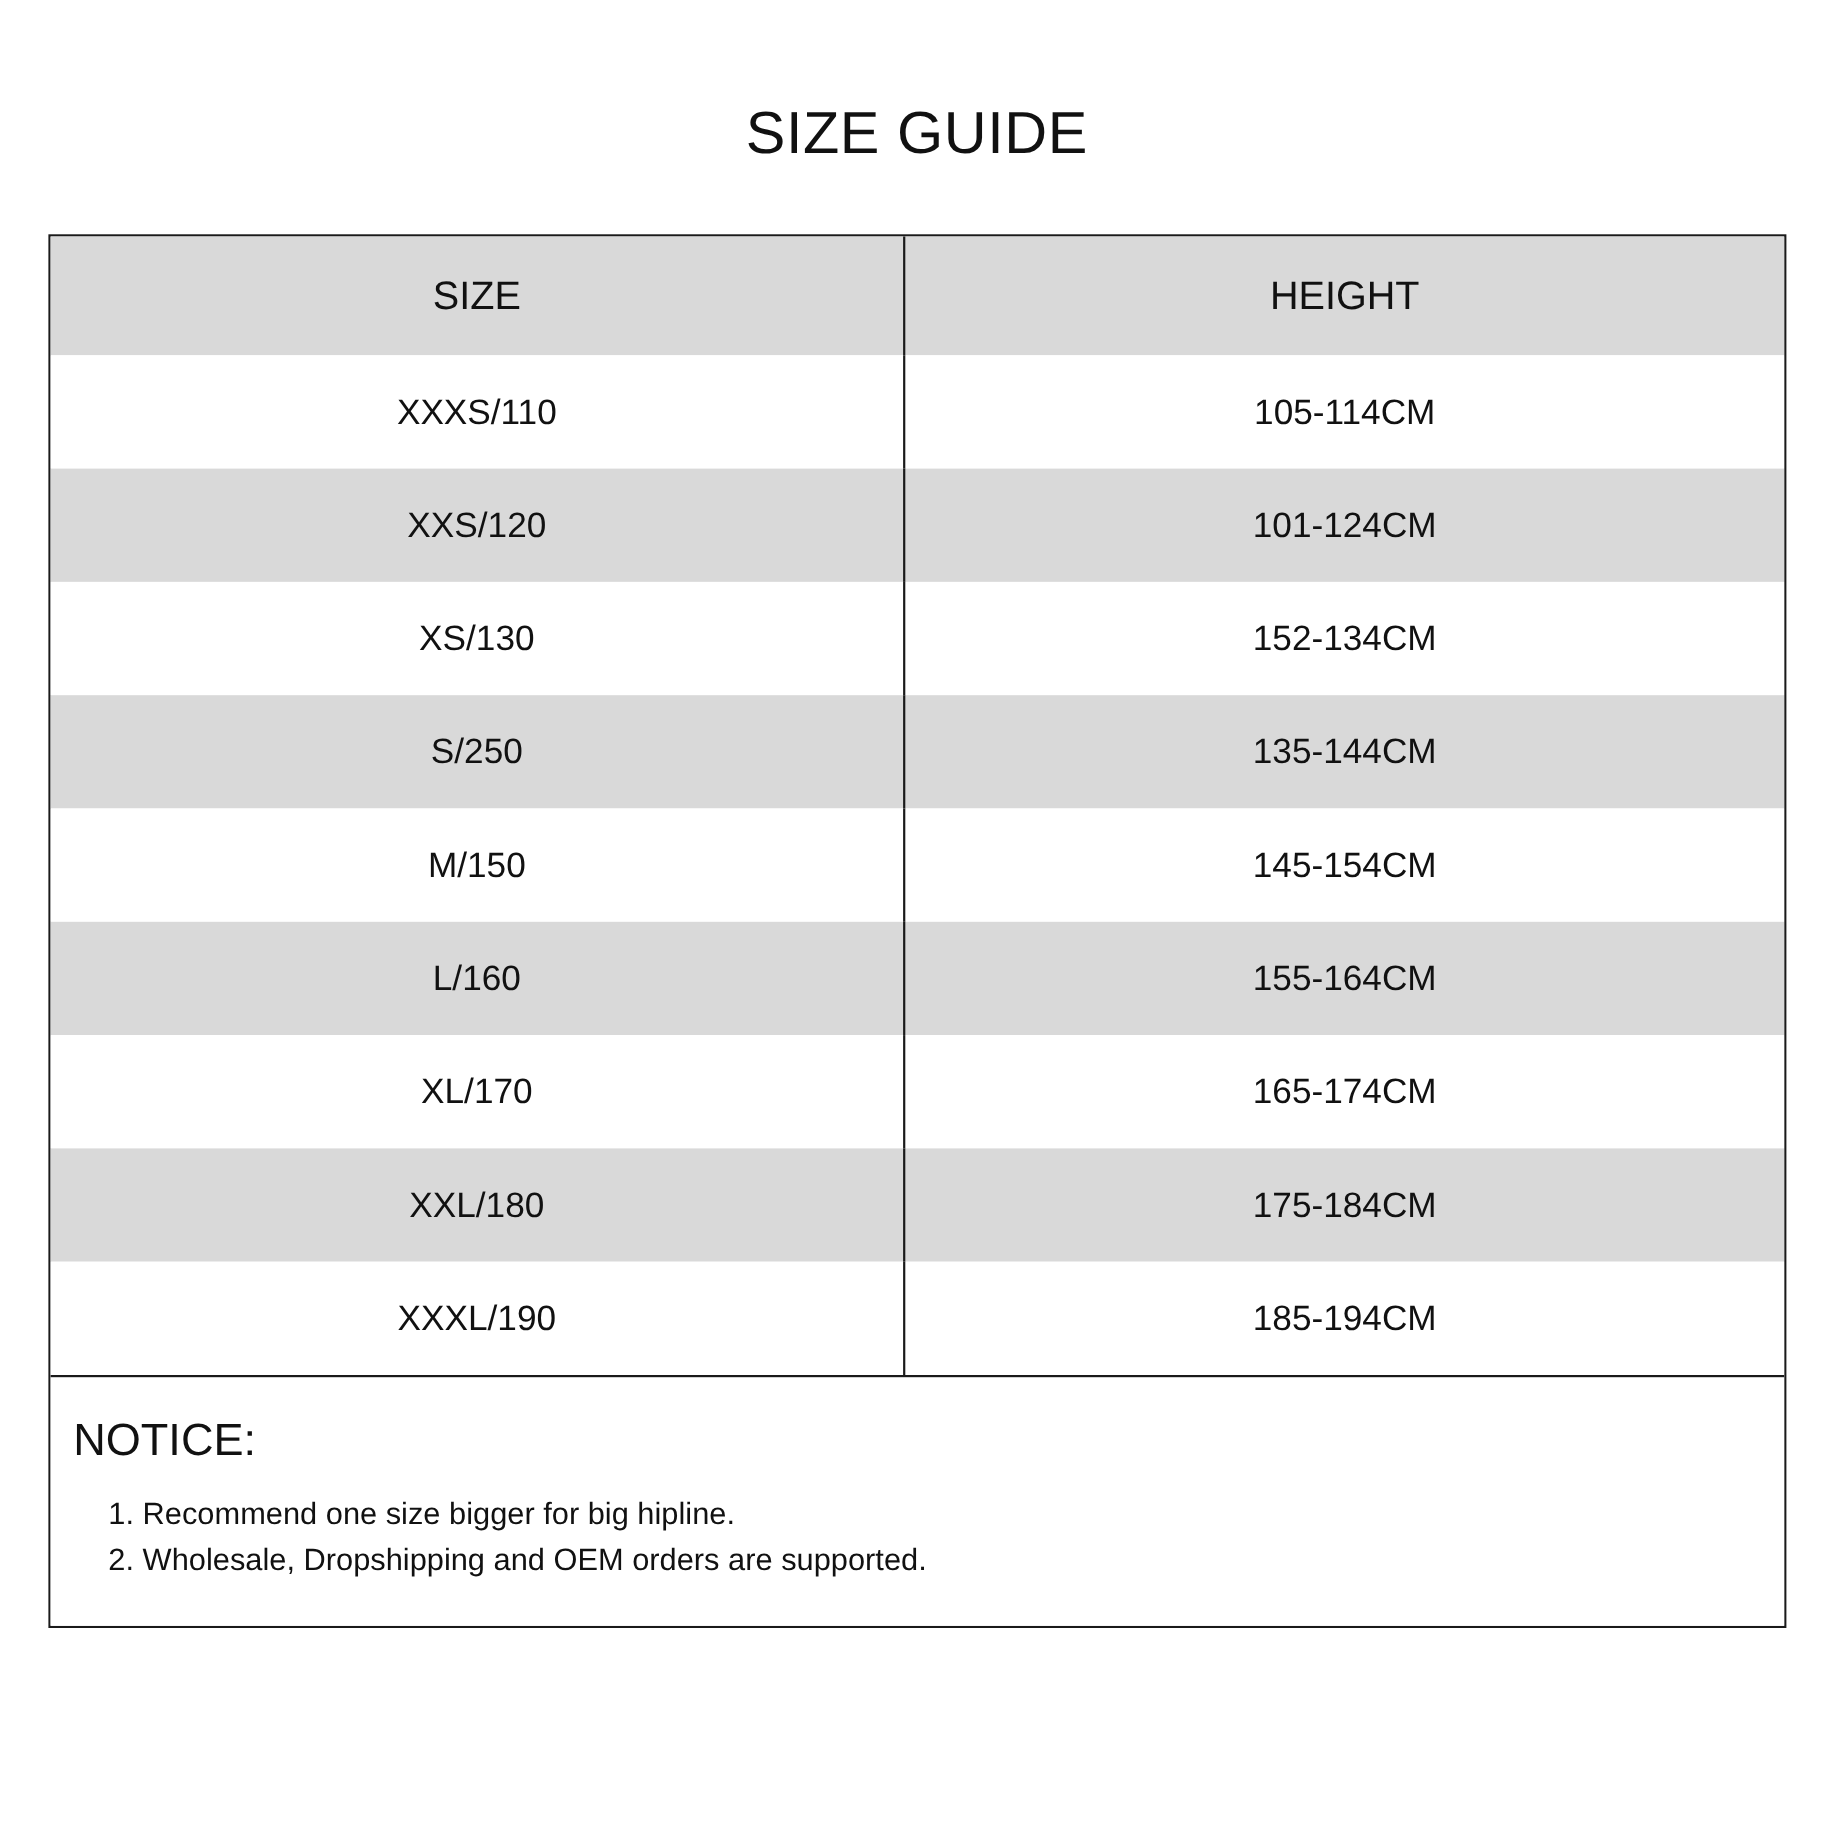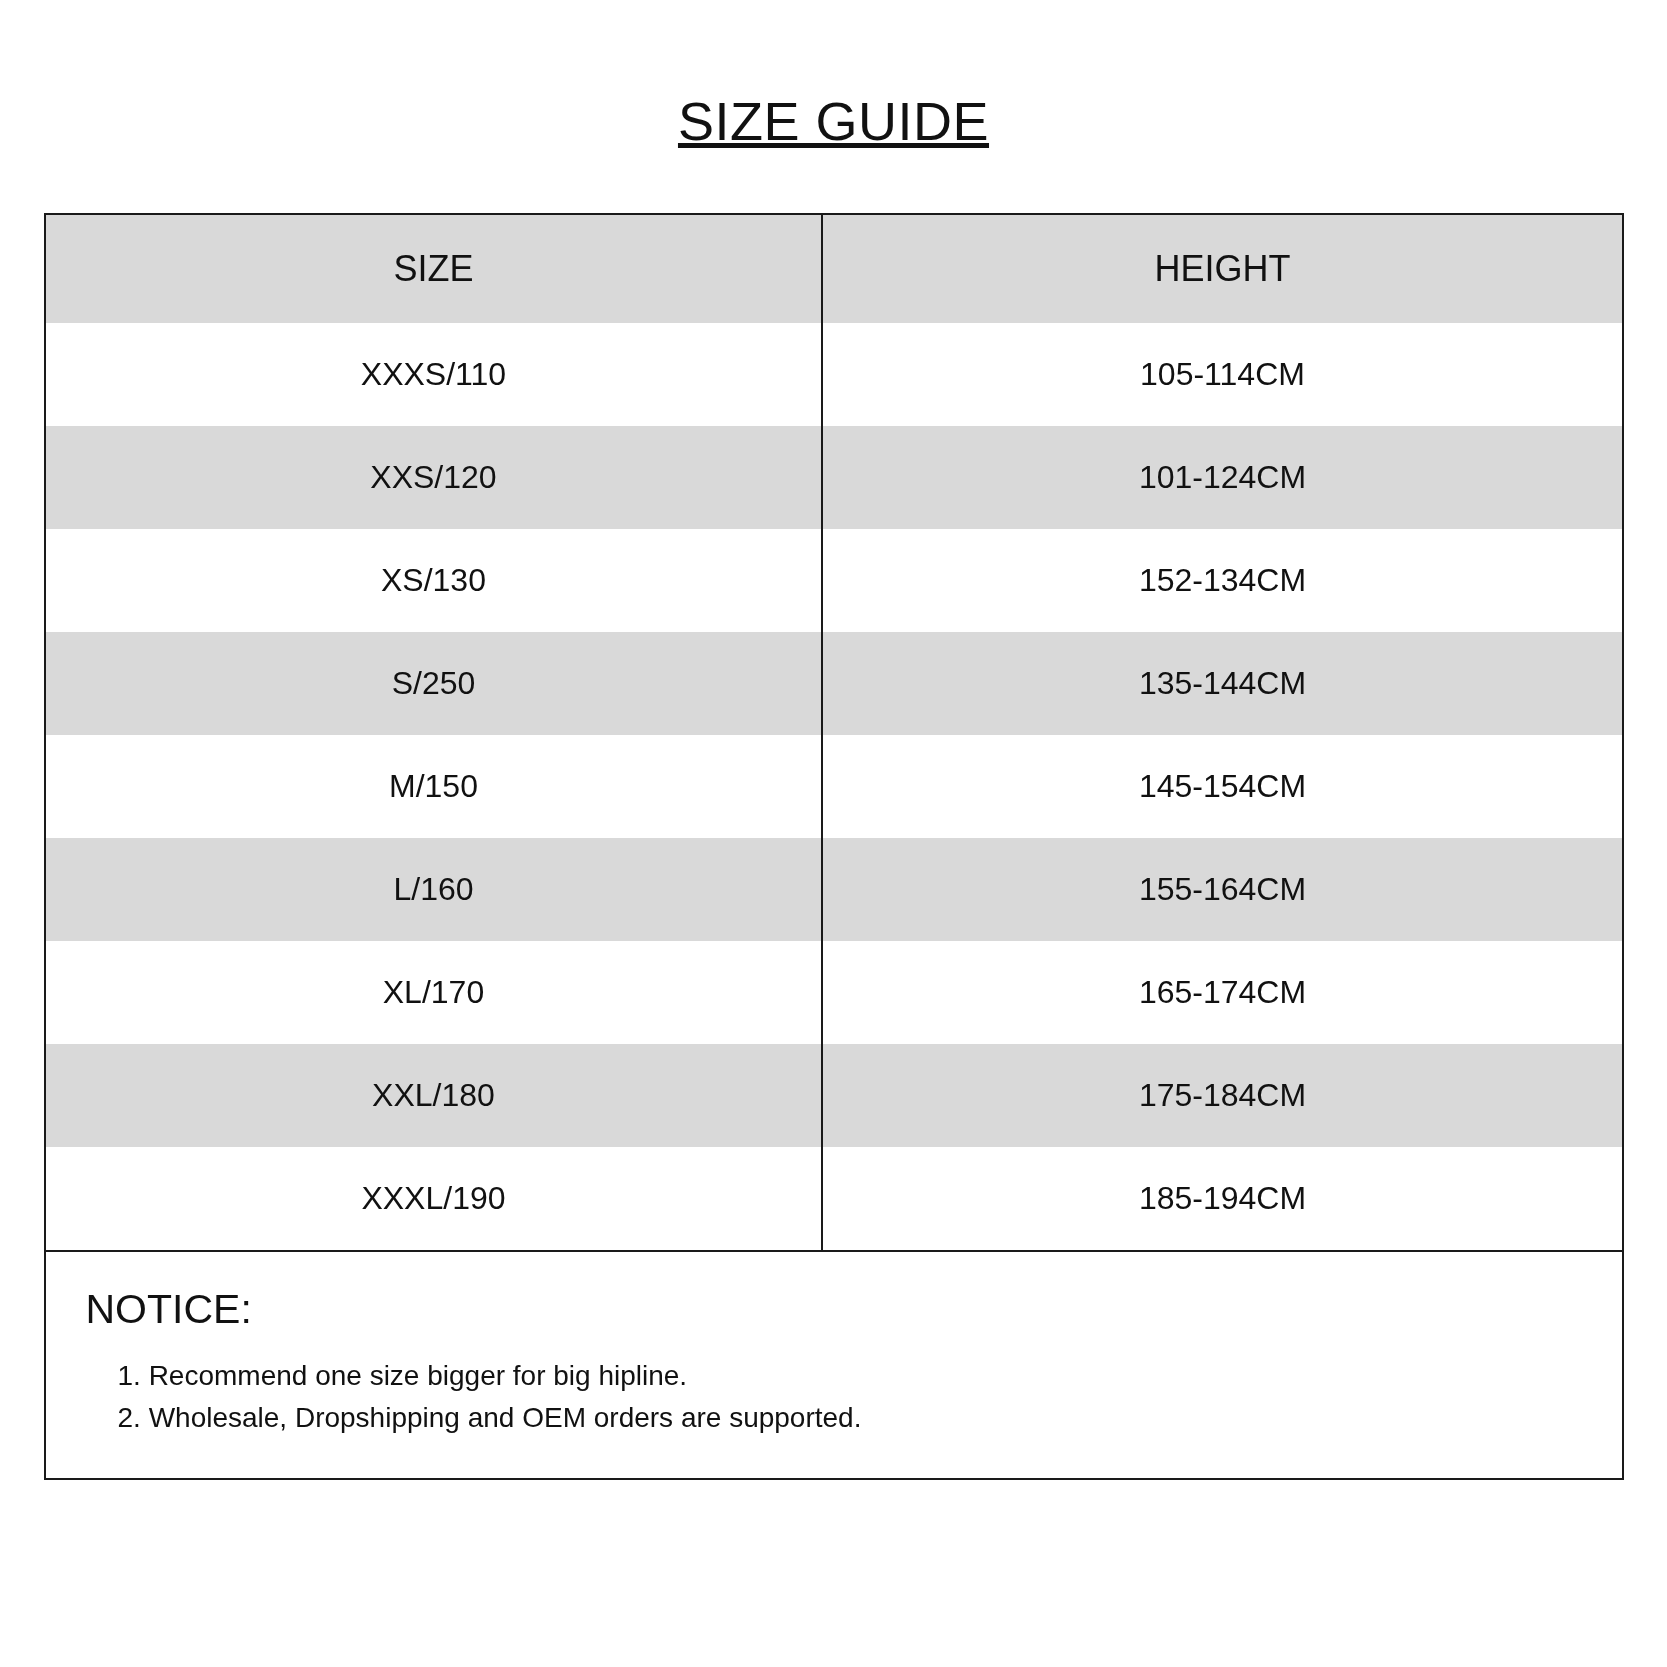--- a/index.html
+++ b/index.html
@@ -21,21 +21,20 @@
     box-sizing: border-box;
   }
   .title {
     text-align: center;
     font-size: 54px;
     font-weight: 400;
     letter-spacing: 0.5px;
     color: #111111;
     padding-top: 92px;
     line-height: 1.1;
-    text-decoration: underline;
   }
   .table-wrap {
     margin: 0 auto;
     margin-top: 62px;
     width: 1580px;
     border: 2px solid #1a1a1a;
     box-sizing: border-box;
   }
   table.size-table {
     width: 100%;
@@ -68,21 +67,21 @@
     background: #d9d9d9;
   }
   table.size-table tr.plain td {
     background: #ffffff;
   }
   .rowline td {
     border-bottom: 2px solid #1a1a1a;
   }
   .notice {
     border-top: 2px solid #1a1a1a;
-    padding: 34px 46px 40px 40px;
+    padding: 34px 46px 40px 21px;
     background: #ffffff;
   }
   .notice .n-head {
     font-size: 41px;
     margin-bottom: 22px;
     color: #111111;
   }
   .notice .n-line {
     font-size: 28px;
     line-height: 1.48;

